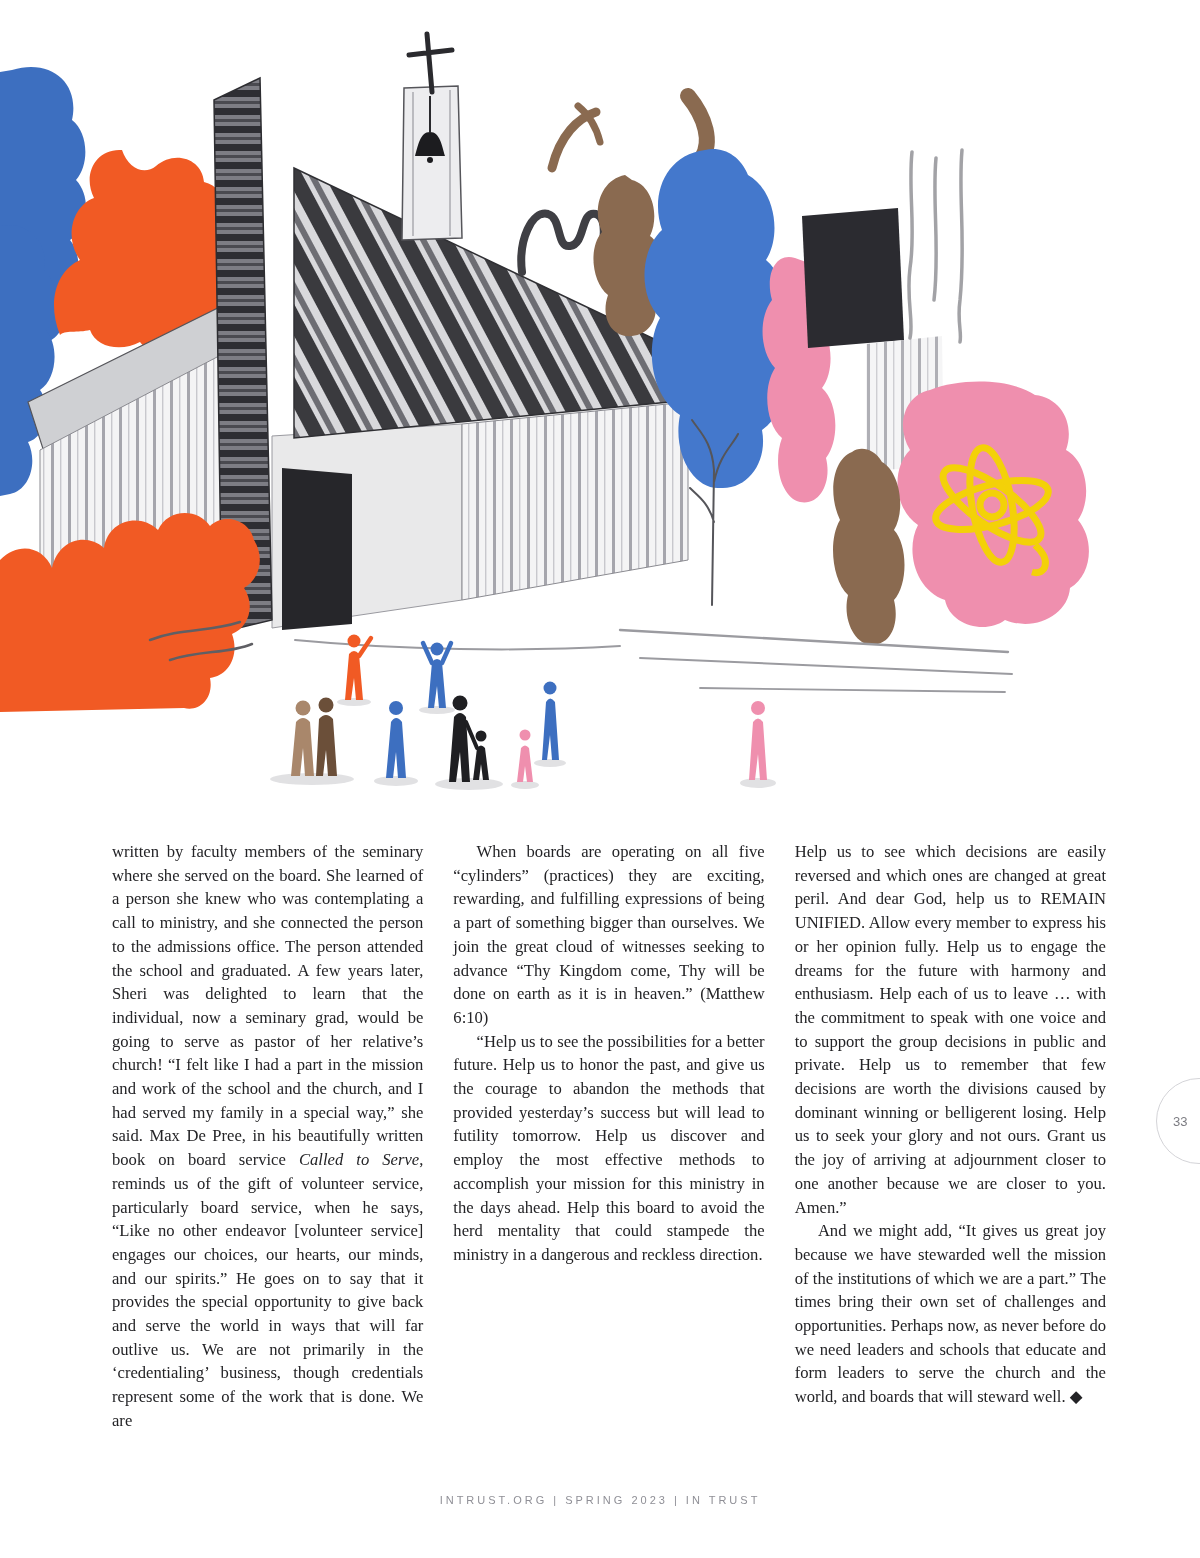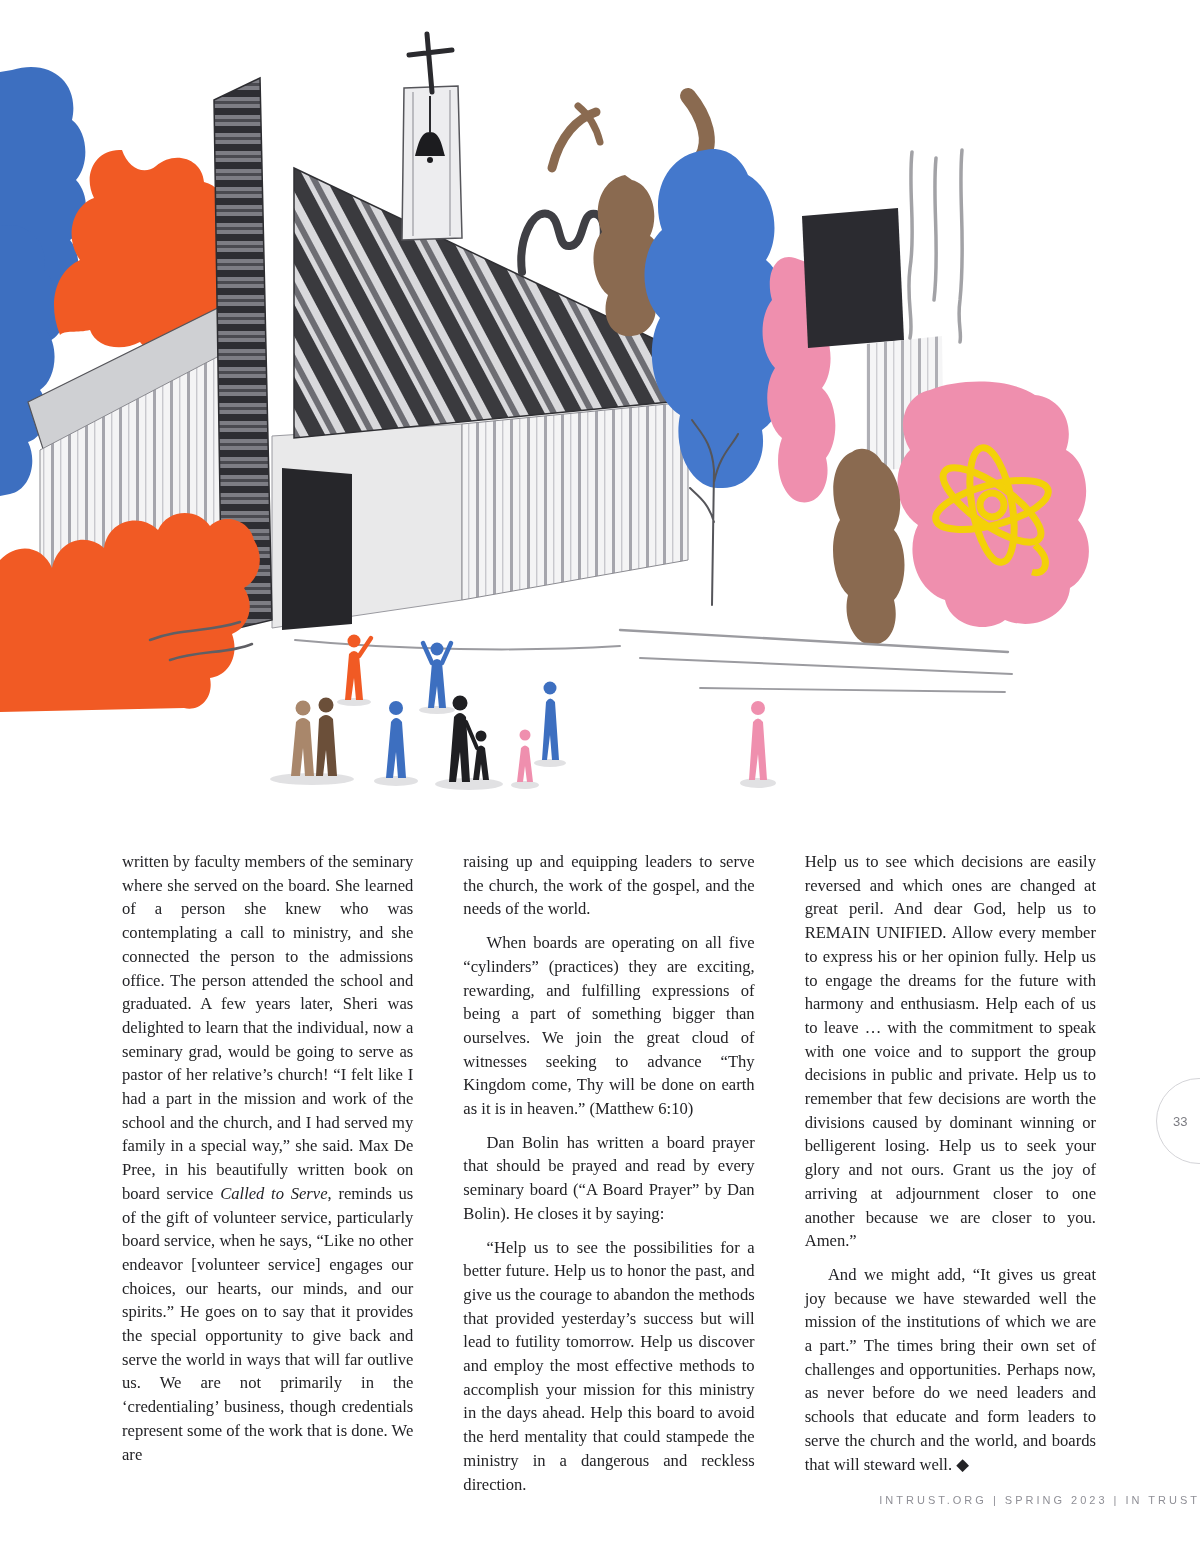--- a/index.html
+++ b/index.html
@@ -2,24 +2,24 @@
 <html lang="en"><head>
 <meta charset="utf-8">
 <style>
   html,body{margin:0;padding:0;background:#ffffff;}
   .page{position:relative;width:1200px;height:1558px;background:#ffffff;overflow:hidden;
         font-family:"Liberation Serif", serif;color:#232326;}
   .illustration{position:absolute;top:0;left:0;display:block;}
   .columns{position:absolute;left:112px;top:840px;width:994px;
            display:grid;grid-template-columns:1fr 1fr 1fr;column-gap:30px;}
   .col{font-size:16.6px;line-height:23.7px;text-align:justify;hyphens:auto;-webkit-hyphens:auto;}
-  .para{margin:10px;}
+  .para{margin:0;}
   .para.indent{text-indent:1.4em;}
   .it{font-style:italic;}
-  .footer{position:absolute;left:0;right:0;top:1494px;text-align:right;
+  .footer{position:absolute;left:0;right:0;top:1494px;text-align:center;
           font-family:"Liberation Sans", sans-serif;font-size:11px;letter-spacing:3px;color:#8f8f96;}
   .pagenum{position:absolute;top:1078px;right:-42px;width:86px;height:86px;border-radius:50%;
            background:#ffffff;border:1px solid #d4d4d8;box-sizing:border-box;
            display:flex;align-items:center;padding-left:16px;
            font-family:"Liberation Sans", sans-serif;font-size:13px;color:#7c7c82;}
 </style>
 </head>
 <body>
 
 <div class="page">
@@ -160,23 +160,21 @@
         <circle cx="758" cy="708" r="7" fill="#ef8fae"></circle>
       </g>
     </g>
   </svg>
 
   <div class="columns">
     <div class="col">
         <p class="para"><span>written by faculty members of the seminary where she served on the board. She learned of a person she knew who was contemplating a call to ministry, and she connected the person to the admissions office. The person attended the school and graduated. A few years later, Sheri was delighted to learn that the individual, now a seminary grad, would be going to serve as pastor of her relative’s church! “I felt like I had a part in the mission and work of the school and the church, and I had served my family in a special way,” she said. Max De Pree, in his beautifully written book on board service </span><span class="it">Called to Serve</span><span>, reminds us of the gift of volunteer service, particularly board service, when he says, “Like no other endeavor [volunteer service] engages our choices, our hearts, our minds, and our spirits.” He goes on to say that it provides the special opportunity to give back and serve the world in ways that will far outlive us. We are not primarily in the ‘credentialing’ business, though credentials represent some of the work that is done. We are</span></p>
       </div>
     <div class="col">
-        <p class="para"><span>raising up and equipping leaders to serve the church, the work of the gospel, and the needs of the world.</span></p>
         <p class="para indent"><span>When boards are operating on all five “cylinders” (practices) they are exciting, rewarding, and fulfilling expressions of being a part of something bigger than ourselves. We join the great cloud of witnesses seeking to advance “Thy Kingdom come, Thy will be done on earth as it is in heaven.” (Matthew 6:10)</span></p>
-        <p class="para indent"><span>Dan Bolin has written a board prayer that should be prayed and read by every seminary board (“A Board Prayer” by Dan Bolin). He closes it by saying:</span></p>
         <p class="para indent"><span>“Help us to see the possibilities for a better future. Help us to honor the past, and give us the courage to abandon the methods that provided yesterday’s success but will lead to futility tomorrow. Help us discover and employ the most effective methods to accomplish your mission for this ministry in the days ahead. Help this board to avoid the herd mentality that could stampede the ministry in a dangerous and reckless direction.</span></p>
       </div>
     <div class="col">
         <p class="para"><span>Help us to see which decisions are easily reversed and which ones are changed at great peril. And dear God, help us to REMAIN UNIFIED. Allow every member to express his or her opinion fully. Help us to engage the dreams for the future with harmony and enthusiasm. Help each of us to leave … with the commitment to speak with one voice and to support the group decisions in public and private. Help us to remember that few decisions are worth the divisions caused by dominant winning or belligerent losing. Help us to seek your glory and not ours. Grant us the joy of arriving at adjournment closer to one another because we are closer to you. Amen.”</span></p>
         <p class="para indent"><span>And we might add, “It gives us great joy because we have stewarded well the mission of the institutions of which we are a part.” The times bring their own set of challenges and opportunities. Perhaps now, as never before do we need leaders and schools that educate and form leaders to serve the church and the world, and boards that will steward well. ◆</span></p>
       </div>
   </div>
 
   <div class="footer">INTRUST.ORG  |  SPRING 2023  |  IN TRUST</div>
 

